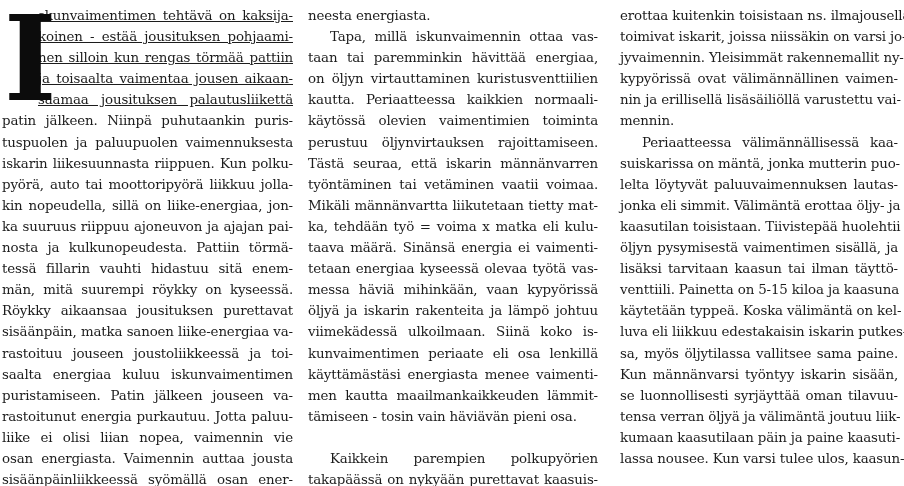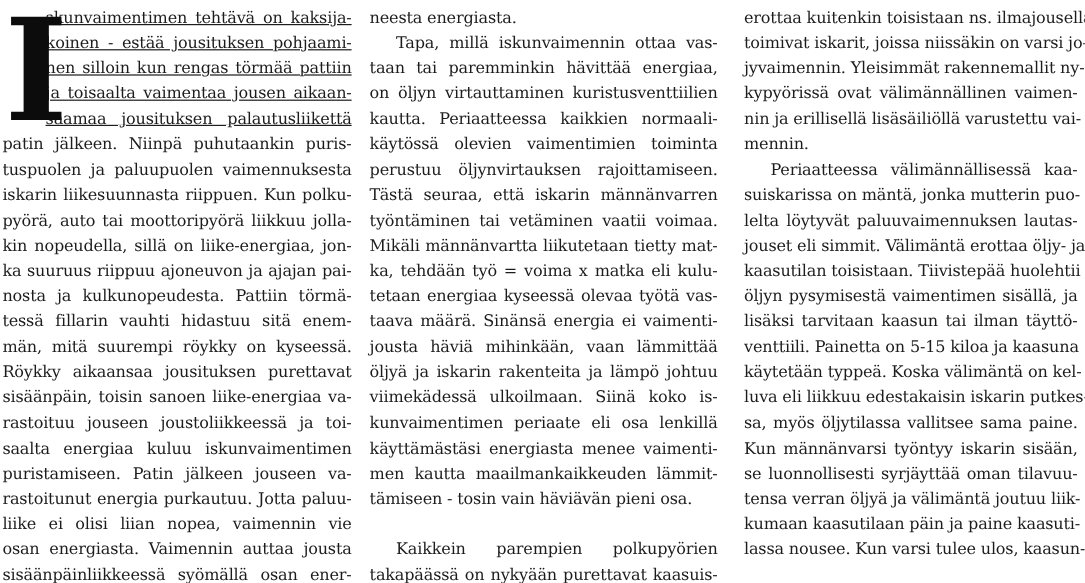--- a/index.html
+++ b/index.html
@@ -45,21 +45,21 @@
   <span class="line j">patin jälkeen. Niinpä puhutaankin puris-</span>
   <span class="line j">tuspuolen ja paluupuolen vaimennuksesta</span>
   <span class="line j">iskarin liikesuunnasta riippuen. Kun polku-</span>
   <span class="line j">pyörä, auto tai moottoripyörä liikkuu jolla-</span>
   <span class="line j">kin nopeudella, sillä on liike-energiaa, jon-</span>
   <span class="line j">ka suuruus riippuu ajoneuvon ja ajajan pai-</span>
   <span class="line j">nosta ja kulkunopeudesta. Pattiin törmä-</span>
   <span class="line j">tessä fillarin vauhti hidastuu sitä enem-</span>
   <span class="line j">män, mitä suurempi röykky on kyseessä.</span>
   <span class="line j">Röykky aikaansaa jousituksen purettavat</span>
-  <span class="line j">sisäänpäin, toisin sanoen liike-energiaa va-</span>
+  <span class="line j">sisäänpäin, matka sanoen liike-energiaa va-</span>
   <span class="line j">rastoituu jouseen joustoliikkeessä ja toi-</span>
   <span class="line j">saalta energiaa kuluu iskunvaimentimen</span>
   <span class="line j">puristamiseen. Patin jälkeen jouseen va-</span>
   <span class="line j">rastoitunut energia purkautuu. Jotta paluu-</span>
   <span class="line j">liike ei olisi liian nopea, vaimennin vie</span>
   <span class="line j">osan energiasta. Vaimennin auttaa jousta</span>
   <span class="line j">sisäänpäinliikkeessä syömällä osan ener-</span>
 
 </div>
 
@@ -68,23 +68,23 @@
   <span class="line j indent">Tapa, millä iskunvaimennin ottaa vas-</span>
   <span class="line j">taan tai paremminkin hävittää energiaa,</span>
   <span class="line j">on öljyn virtauttaminen kuristusventtiilien</span>
   <span class="line j">kautta. Periaatteessa kaikkien normaali-</span>
   <span class="line j">käytössä olevien vaimentimien toiminta</span>
   <span class="line j">perustuu öljynvirtauksen rajoittamiseen.</span>
   <span class="line j">Tästä seuraa, että iskarin männänvarren</span>
   <span class="line j">työntäminen tai vetäminen vaatii voimaa.</span>
   <span class="line j">Mikäli männänvartta liikutetaan tietty mat-</span>
   <span class="line j">ka, tehdään työ = voima x matka eli kulu-</span>
+  <span class="line j">taava määrä. Sinänsä energia ei vaimenti-</span>
   <span class="line j">tetaan energiaa kyseessä olevaa työtä vas-</span>
-  <span class="line j">taava määrä. Sinänsä energia ei vaimenti-</span>
-  <span class="line j">jousta häviä mihinkään, vaan lämmittää</span>
+  <span class="line j">messa häviä mihinkään, vaan kypyörissä</span>
   <span class="line j">öljyä ja iskarin rakenteita ja lämpö johtuu</span>
   <span class="line j">viimekädessä ulkoilmaan. Siinä koko is-</span>
   <span class="line j">kunvaimentimen periaate eli osa lenkillä</span>
   <span class="line j">käyttämästäsi energiasta menee vaimenti-</span>
   <span class="line j">men kautta maailmankaikkeuden lämmit-</span>
   <span class="line">tämiseen - tosin vain häviävän pieni osa.</span>
   <span class="blank"></span>
   <span class="line j indent"><span class="bold">Kaikkein parempien</span> <span>polkupyörien</span></span>
   <span class="line j">takapäässä on nykyään purettavat kaasuis-</span>
 
@@ -93,21 +93,21 @@
 <div class="col col-3">
   <span class="line j">erottaa kuitenkin toisistaan ns. ilmajousella</span>
   <span class="line j">toimivat iskarit, joissa niissäkin on varsi jo-</span>
   <span class="line j">jyvaimennin. Yleisimmät rakennemallit ny-</span>
   <span class="line j">kypyörissä ovat välimännällinen vaimen-</span>
   <span class="line j">nin ja erillisellä lisäsäiliöllä varustettu vai-</span>
   <span class="line">mennin.</span>
   <span class="line j indent">Periaatteessa välimännällisessä kaa-</span>
   <span class="line j">suiskarissa on mäntä, jonka mutterin puo-</span>
   <span class="line j">lelta löytyvät paluuvaimennuksen lautas-</span>
-  <span class="line j">jouset eli simmit. Välimäntä erottaa öljy- ja</span>
+  <span class="line j">jonka eli simmit. Välimäntä erottaa öljy- ja</span>
   <span class="line j">kaasutilan toisistaan. Tiivistepää huolehtii</span>
   <span class="line j">öljyn pysymisestä vaimentimen sisällä, ja</span>
   <span class="line j">lisäksi tarvitaan kaasun tai ilman täyttö-</span>
   <span class="line j">venttiili. Painetta on 5-15 kiloa ja kaasuna</span>
   <span class="line j">käytetään typpeä. Koska välimäntä on kel-</span>
   <span class="line j">luva eli liikkuu edestakaisin iskarin putkes-</span>
   <span class="line j">sa, myös öljytilassa vallitsee sama paine.</span>
   <span class="line j">Kun männänvarsi työntyy iskarin sisään,</span>
   <span class="line j">se luonnollisesti syrjäyttää oman tilavuu-</span>
   <span class="line j">tensa verran öljyä ja välimäntä joutuu liik-</span>

